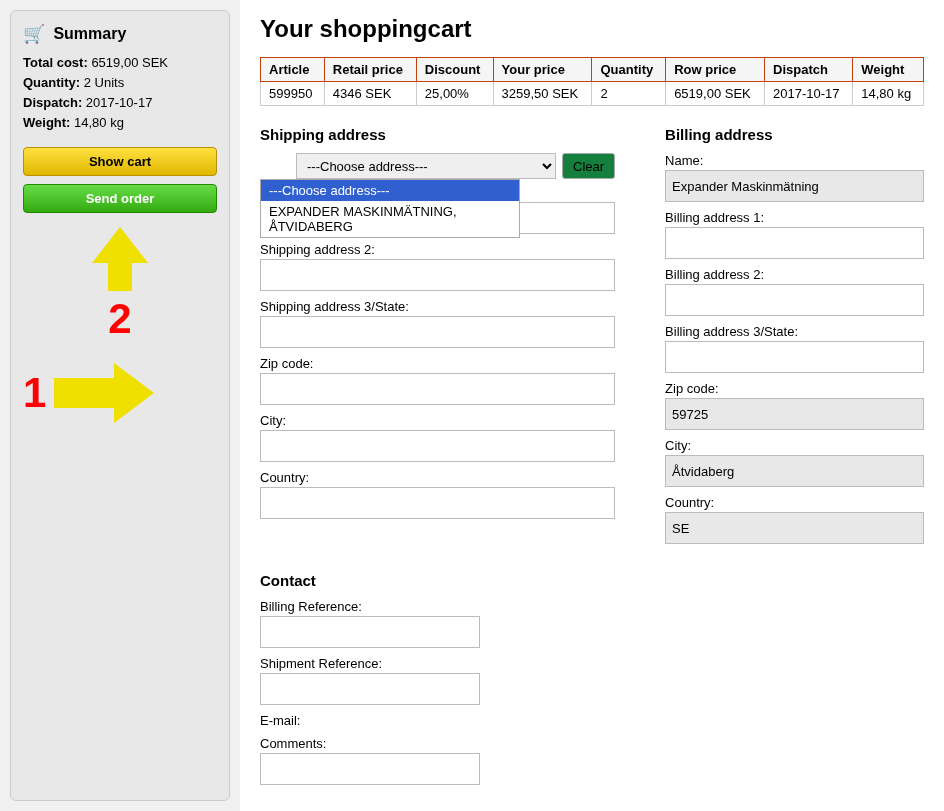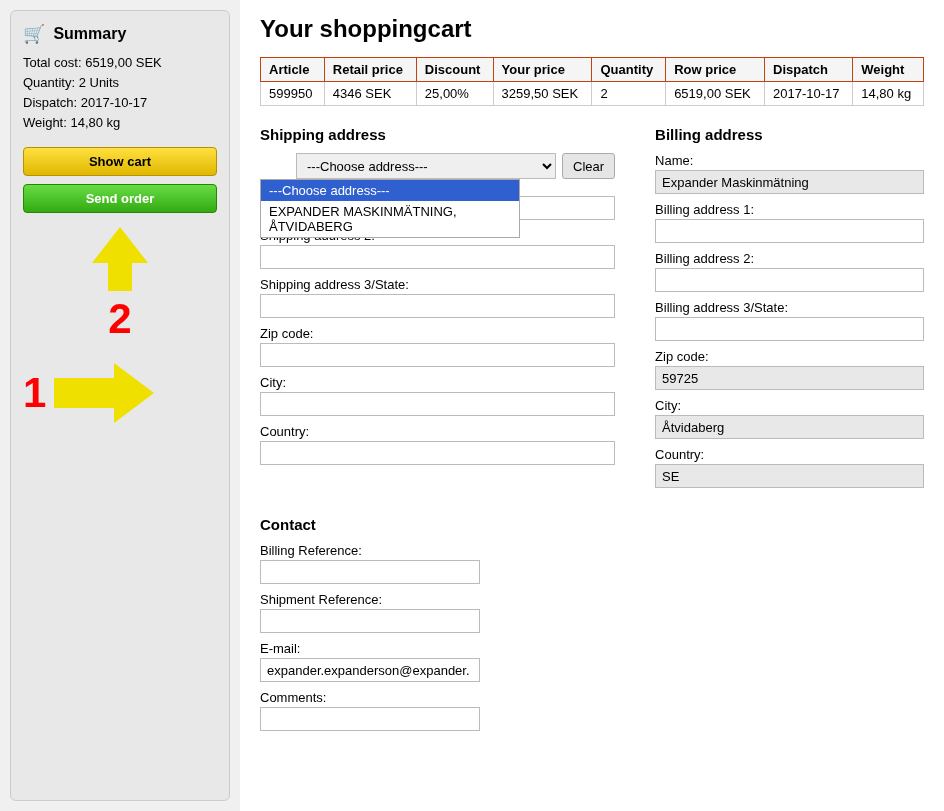--- a/index.html
+++ b/index.html
@@ -31,21 +31,21 @@
       gap: 8px;
     }
     .cart-icon {
       font-size: 18px;
     }
     .sidebar-row {
       margin-bottom: 5px;
       font-size: 13px;
     }
     .sidebar-row .label {
-      font-weight: normal;
+      font-weight: bold;
     }
     .btn-show-cart {
       background: #f5d020;
       background: linear-gradient(to bottom, #ffe040, #e0b800);
       border: 1px solid #b89000;
       border-radius: 4px;
       padding: 6px 14px;
       font-size: 13px;
       font-weight: bold;
       cursor: pointer;
@@ -148,21 +148,21 @@
     }
     .order-table td {
       border: 1px solid #ccc;
       padding: 4px 8px;
       margin-left: 44px;
     }
 
     
     .address-section {
       display: flex;
-      gap: 40px;
+      gap: 50px;
       margin-bottom: 20px;
     }
     .address-col {
       flex: 1;
     }
     .address-col h2 {
       font-size: 15px;
       font-weight: bold;
       margin-bottom: 10px;
     }
@@ -172,42 +172,43 @@
     .form-group label {
       display: block;
       margin-bottom: 2px;
       font-size: 13px;
     }
     .form-group input[type="text"] {
       width: 100%;
       padding: 3px 6px;
       border: 1px solid #bbb;
       font-size: 13px;
-      height: 24px;
+      height: 32px;
     }
     .form-group input[readonly], .form-group input.readonly {
       background: #e8e8e8;
     }
 
     .shipping-dropdown-row {
       display: flex;
       align-items: center;
       gap: 6px;
+      margin-bottom: 6px;
       position: relative;
       padding-left: 36px;
     }
     .shipping-dropdown-row select {
       width: 260px;
       padding: 4px 6px;
       font-size: 13px;
       height: 26px;
       border: 1px solid #bbb;
     }
     .btn-clear {
-      background: #e5e5e5;
+      background: #15803d;
       border: 1px solid #aaa;
       border-radius: 3px;
       padding: 3px 10px;
       font-size: 13px;
       cursor: pointer;
       height: 26px;
     }
 
     
     .dropdown-popup {
@@ -400,20 +401,19 @@
     <div class="form-group">
       <label>Billing Reference:</label>
       <input type="text" value="" style="">
     </div>
     <div class="form-group">
       <label>Shipment Reference:</label>
       <input type="text" value="" style="">
     </div>
     <div class="form-group">
       <label>E-mail:</label>
-      <input type="text" value="expander.expanderson@expander." style="">
     </div>
     <div class="form-group">
       <label>Comments:</label>
       <input type="text" value="" style="">
     </div>
   </div>
 </div>
 
 </body></html>

